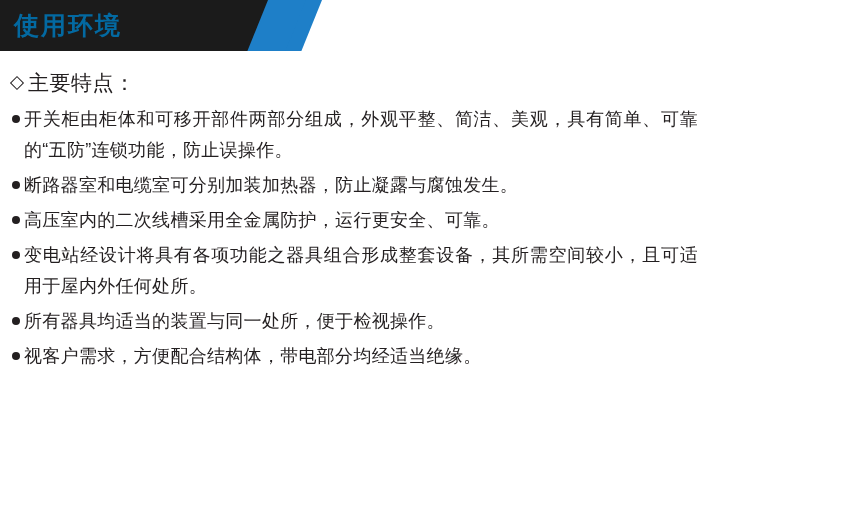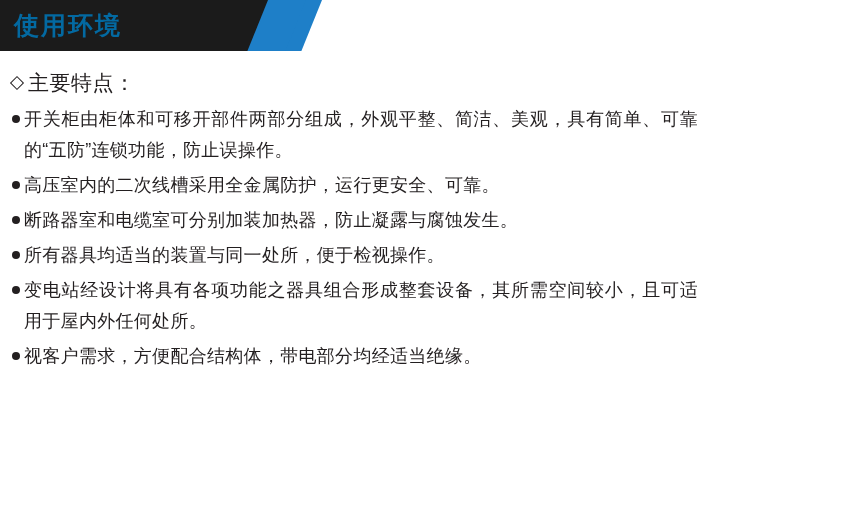--- a/index.html
+++ b/index.html
@@ -157,33 +157,33 @@
     <span>主要特点：</span>
   </div>
 
   <ul class="bullet-list">
     <li>
       <span class="dot-marker"></span>
       <span class="li-text">开关柜由柜体和可移开部件两部分组成，外观平整、简洁、美观，具有简单、可靠的“五防”连锁功能，防止误操作。</span>
     </li>
     <li>
       <span class="dot-marker"></span>
+      <span class="li-text">断路器室和电缆室可分别加装加热器，防止凝露与腐蚀发生。</span>
+    </li>
+    <li>
+      <span class="dot-marker"></span>
       <span class="li-text">高压室内的二次线槽采用全金属防护，运行更安全、可靠。</span>
     </li>
     <li>
       <span class="dot-marker"></span>
-      <span class="li-text">断路器室和电缆室可分别加装加热器，防止凝露与腐蚀发生。</span>
+      <span class="li-text">变电站经设计将具有各项功能之器具组合形成整套设备，其所需空间较小，且可适用于屋内外任何处所。</span>
     </li>
     <li>
       <span class="dot-marker"></span>
       <span class="li-text">所有器具均适当的装置与同一处所，便于检视操作。</span>
-    </li>
-    <li>
-      <span class="dot-marker"></span>
-      <span class="li-text">变电站经设计将具有各项功能之器具组合形成整套设备，其所需空间较小，且可适用于屋内外任何处所。</span>
     </li>
     <li>
       <span class="dot-marker"></span>
       <span class="li-text">视客户需求，方便配合结构体，带电部分均经适当绝缘。</span>
     </li>
   </ul>
 
 </div>
 
 </body></html>

